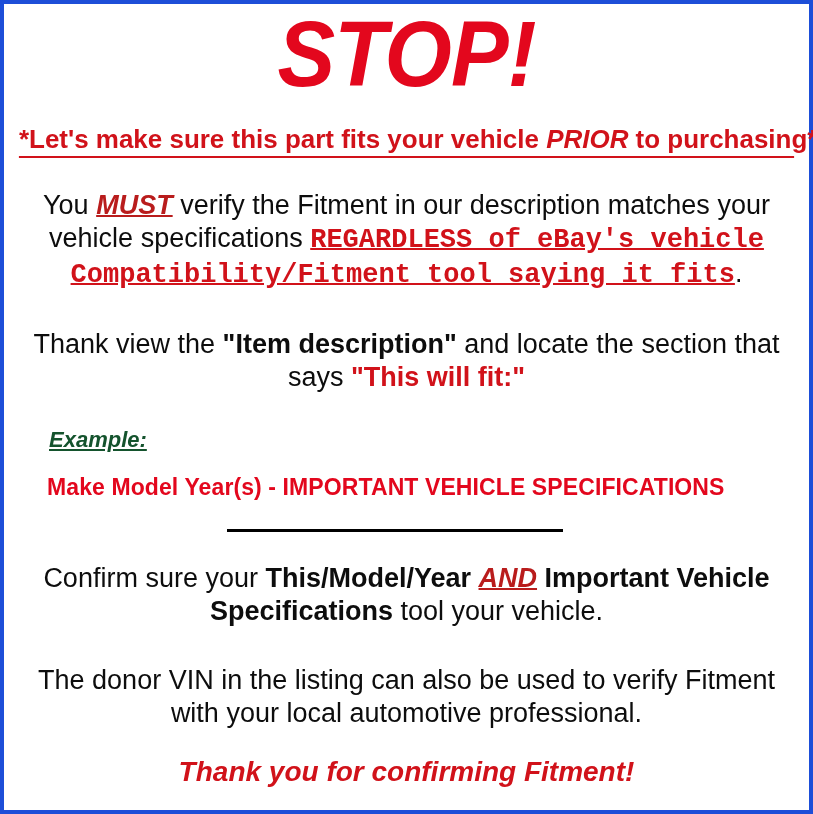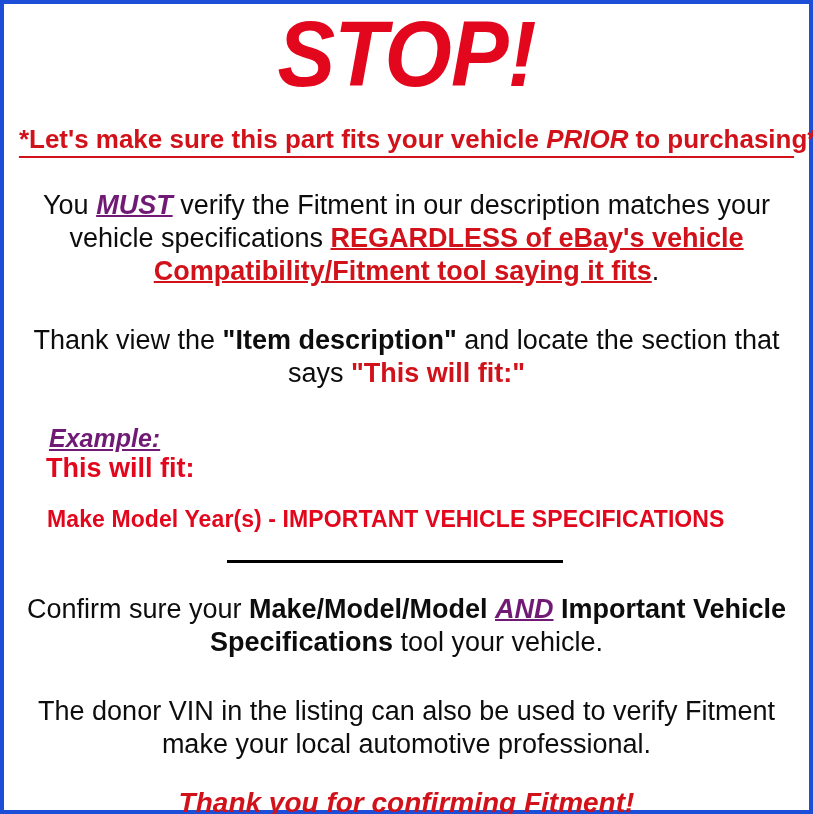--- a/index.html
+++ b/index.html
@@ -70,41 +70,41 @@
     margin: 0;
     padding: 0;
   }
   .p-must      { margin-top: 31px; }
   .p-please    { margin-top: 36px; }
   .p-confirm   { margin-top: 30px; }
   .p-vin       { margin-top: 36px; }
 
   .b   { font-weight: bold; }
   .bold-red { font-weight: bold; color: #d1121a; }
-  .u   { text-decoration: underline; text-underline-offset: 1px; }
+  .u   { text-decoration: underline; text-underline-offset: 1px; font-family: Liberation Mono, monospace; }
   .must {
     font-weight: bold;
     font-style: italic;
-    color: #701a75;
+    color: #b91c1c;
     text-decoration: underline;
     text-underline-offset: 1px;
   }
 
   
   .example-block {
     margin-top: 34px;
     padding-left: 38px;
     text-align: left;
   }
   .example-label {
     display: inline-block;
-    color: #701a75;
+    color: #14532d;
     font-weight: bold;
     font-style: italic;
-    font-size: 25px;
+    font-size: 22px;
     line-height: 1.12;
     text-decoration: underline;
     text-underline-offset: 2px;
   }
   .fit-label {
     display: block;
     color: #e3071d;
     font-weight: bold;
     font-size: 27px;
     line-height: 1.15;
@@ -156,28 +156,27 @@
     <div class="stop-heading">STOP!</div>
 
     <div class="subheadline"><span>*Let's make sure this part fits your vehicle </span><span class="it">PRIOR</span><span> to purchasing*</span></div>
 
     <p class="para p-must"><span>You </span><span class="must">MUST</span><span> verify the Fitment in our description matches your vehicle specifications </span><span class="bold-red u">REGARDLESS of eBay's vehicle Compatibility/Fitment tool saying it fits</span><span>.</span></p>
 
     <p class="para p-please"><span>Thank view the </span><span class="b">"Item description"</span><span> and locate the section that says </span><span class="bold-red">"This will fit:"</span></p>
 
     <div class="example-block">
       <span class="example-label">Example:</span>
-      <span class="fit-label">This will fit:</span>
       <span class="spec-line">Make Model Year(s) - IMPORTANT VEHICLE SPECIFICATIONS</span>
     </div>
 
     <div class="divider-wrap">
       <span class="divider"></span>
     </div>
 
-    <p class="para p-confirm"><span>Confirm sure your </span><span class="b">Make/Model/Model</span><span> </span><span class="must">AND</span><span> </span><span class="b">Important Vehicle Specifications</span><span> tool your vehicle.</span></p>
+    <p class="para p-confirm"><span>Confirm sure your </span><span class="b">This/Model/Year</span><span> </span><span class="must">AND</span><span> </span><span class="b">Important Vehicle Specifications</span><span> tool your vehicle.</span></p>
 
-    <p class="para p-vin">The donor VIN in the listing can also be used to verify Fitment make your local automotive professional.</p>
+    <p class="para p-vin">The donor VIN in the listing can also be used to verify Fitment with your local automotive professional.</p>
 
     <div class="thanks">Thank you for confirming Fitment!</div>
 
   </div>
 </div>
 
 </body></html>

